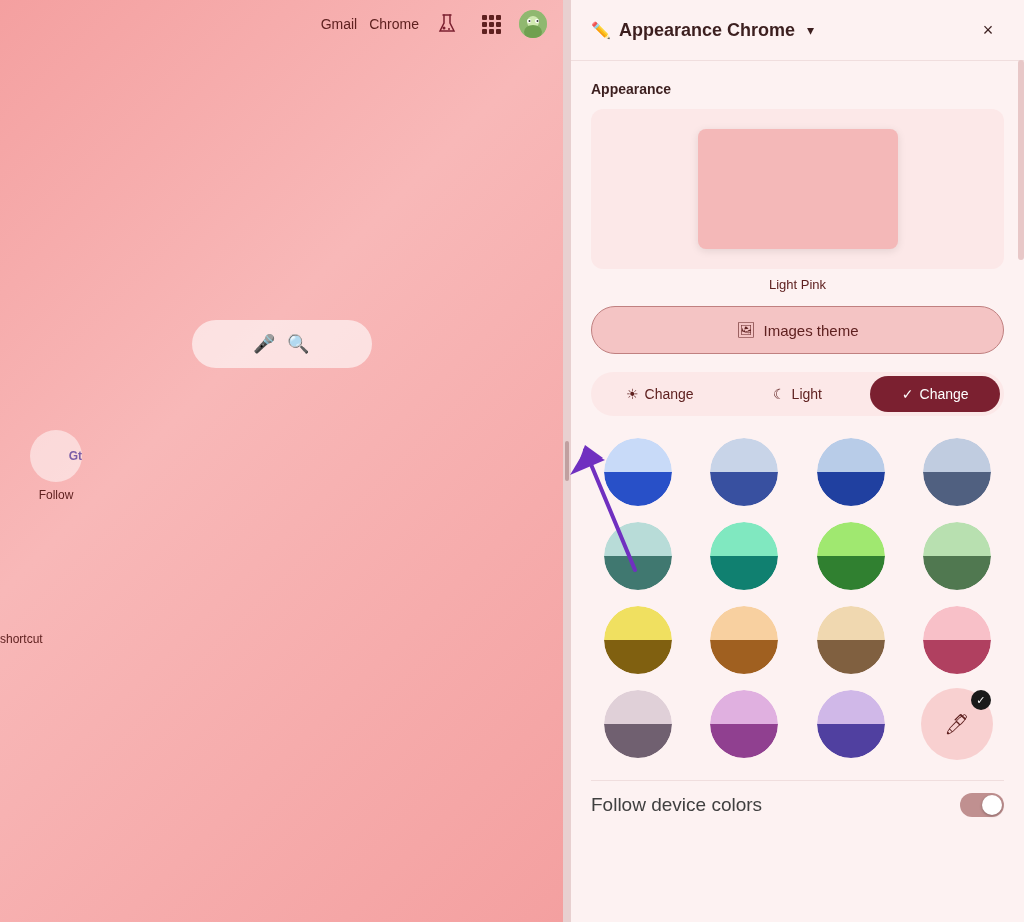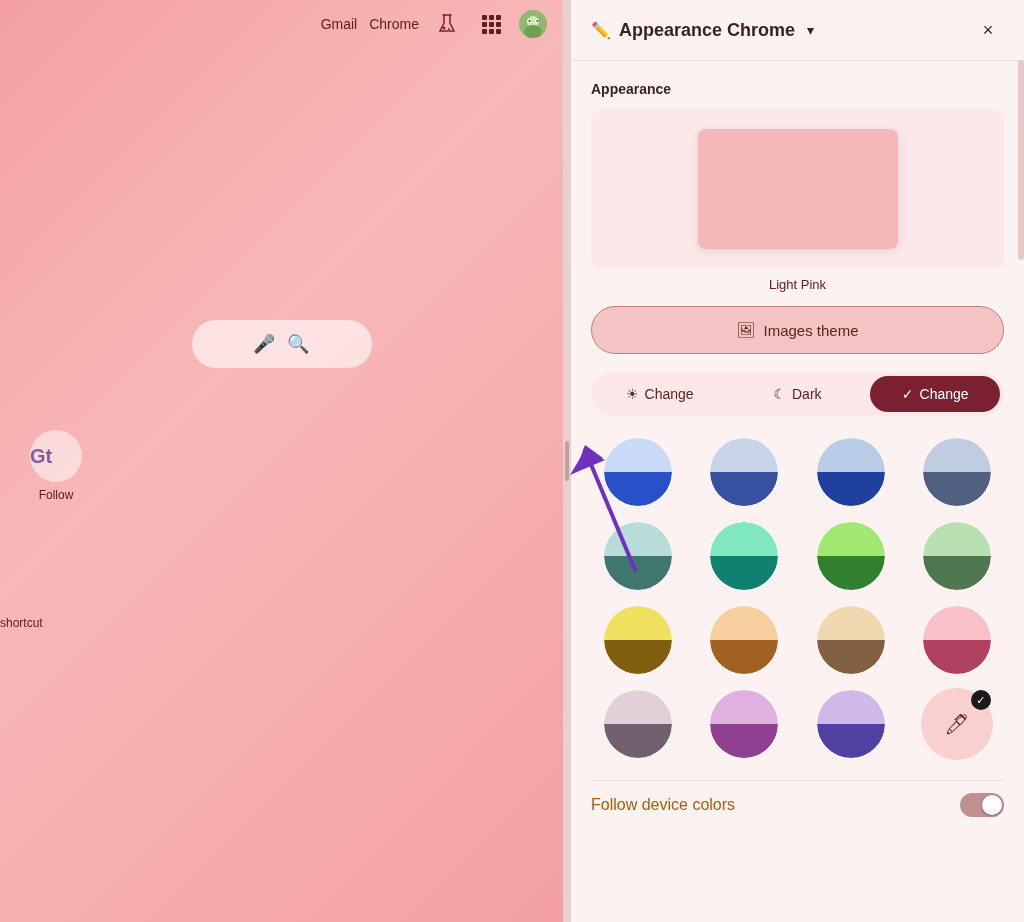--- a/index.html
+++ b/index.html
@@ -105,22 +105,22 @@
       gap: 6px;
     }
 
     .shortcut-circle {
       width: 52px;
       height: 52px;
       border-radius: 50%;
       background: rgba(255,255,255,0.5);
       display: flex;
       align-items: center;
-      justify-content: flex-start;
-      font-size: 20px;
+      justify-content: flex-end;
+      font-size: 12px;
       font-weight: 700;
       color: #7b5ea7;
     }
 
     .shortcut-label {
       font-size: 12px;
       color: #5f2120;
     }
 
     
@@ -371,22 +371,22 @@
     .follow-colors-row {
       display: flex;
       align-items: center;
       justify-content: space-between;
       padding: 12px 0;
       border-top: 1px solid #f0dede;
       margin-top: 8px;
     }
 
     .follow-label {
-      font-size: 16px;
-      color: #a16207;
+      font-size: 19px;
+      color: #404040;
     }
 
     .toggle-switch {
       width: 44px;
       height: 24px;
       background: #c09090;
       border-radius: 12px;
       position: relative;
       cursor: pointer;
     }
@@ -477,21 +477,21 @@
 
   <div style="position: absolute; top: 430px; left: 30px;">
     <div class="shortcut-item">
       <div class="shortcut-circle">
         <span>Gt</span>
       </div>
       <span class="shortcut-label">Follow</span>
     </div>
   </div>
 
-  <div style="position: absolute; top: 616px; left: 0px; color: #5f2120; font-size: 12px;">
+  <div style="position: absolute; top: 632px; left: 0px; color: #5f2120; font-size: 12px;">
     <span>shortcut</span>
   </div>
 </div>
 
 <div class="panel-divider">
   <div class="divider-handle"></div>
 </div>
 
 <div class="customize-panel">
 
@@ -521,21 +521,21 @@
       <span>Images theme</span>
     </button>
 
     <div class="theme-mode-row">
       <button class="mode-btn">
         <span class="mode-icon">☀</span>
         <span>Change</span>
       </button>
       <button class="mode-btn">
         <span class="mode-icon">☾</span>
-        <span>Dark</span>
+        <span>Light</span>
       </button>
       <button class="mode-btn active">
         <span class="mode-icon">✓</span>
         <span>Change</span>
       </button>
     </div>
 
     <div class="color-grid">
 
       <div class="color-circle">

